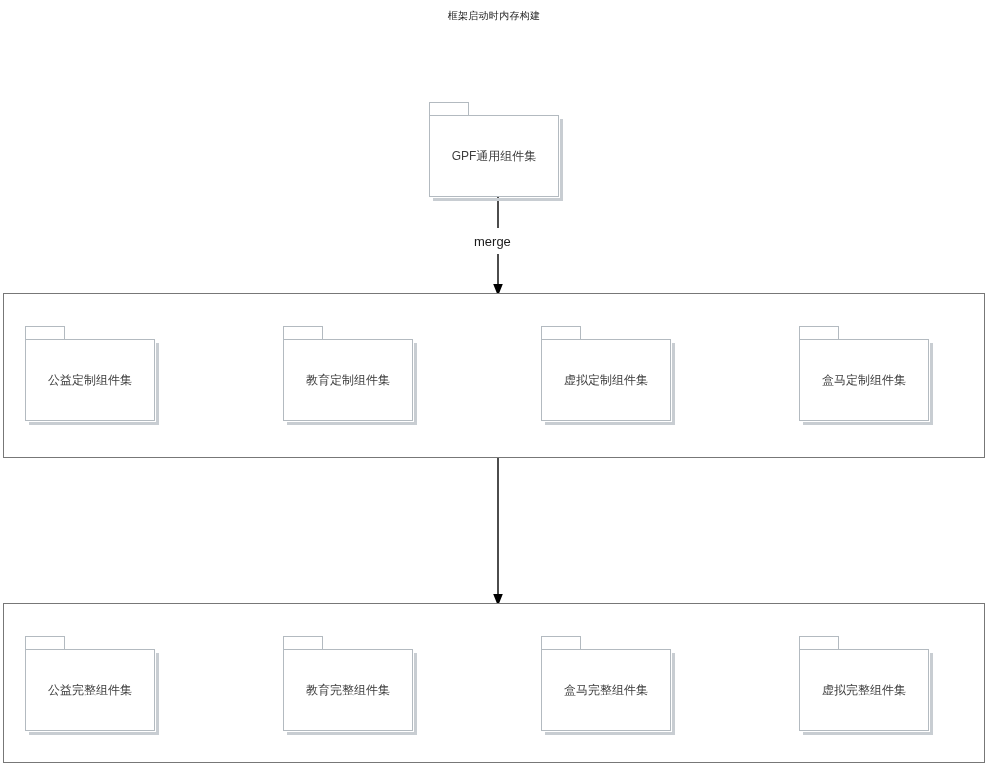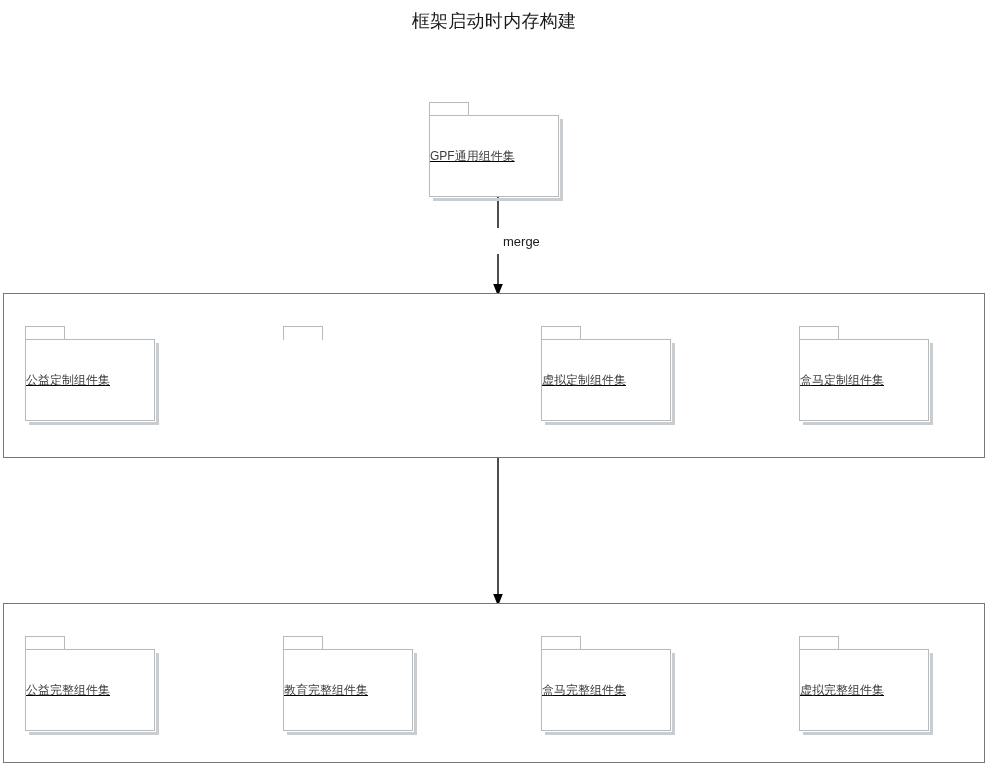--- a/index.html
+++ b/index.html
@@ -23,21 +23,21 @@
     height: 766px;
   }
 
   
   .diagram-title {
     position: absolute;
     left: 0;
     top: 9px;
     width: 988px;
     text-align: center;
-    font-size: 18px;
+    font-size: 10px;
     color: #1a1a1a;
     letter-spacing: 0.3px;
     white-space: nowrap;
   }
 
   
   .group-box {
     position: absolute;
     box-sizing: border-box;
     border: 1px solid #777777;
@@ -65,21 +65,21 @@
     position: absolute;
     left: 0;
     top: 13px;
     width: 130px;
     height: 82px;
     box-sizing: border-box;
     border: 1.5px solid #b3bac0;
     background: #ffffff;
     display: flex;
     align-items: center;
-    text-decoration: underline;
+    justify-content: center;
   }
   .folder-body::after {
     
     content: "";
     position: absolute;
     left: 3px;
     top: 82px;
     width: 130px;
     height: 3px;
     background: #c8cdd2;
@@ -139,40 +139,43 @@
   <svg class="edge-svg" viewBox="0 0 988 766" width="988" height="766">
 
     <line class="edge-line" x1="498" y1="188" x2="498" y2="228"></line>
     <line class="edge-line" x1="498" y1="254" x2="498" y2="288"></line>
     <polygon class="edge-head" points="498,296 493.2,284 502.8,284"></polygon>
 
     <line class="edge-line" x1="498" y1="458" x2="498" y2="598"></line>
     <polygon class="edge-head" points="498,606 493.2,594 502.8,594"></polygon>
   </svg>
 
-  <div class="edge-label" style="left:469px; top:233px;margin-left:29px;">merge</div>
+  <div class="edge-label" style="left:469px; top:233px;">merge</div>
 
   <div class="folder" style="left:429px; top:102px;">
     <div class="folder-tab"></div>
     <div class="folder-body">
       <span class="folder-label">GPF通用组件集</span>
     </div>
   </div>
 
   <div class="group-box" style="left:3px; top:293px; width:982px; height:165px;"></div>
 
   <div class="folder" style="left:25px; top:326px;padding-left:36px;">
     <div class="folder-tab"></div>
     <div class="folder-body">
       <span class="folder-label">公益定制组件集</span>
     </div>
   </div>
 
   <div class="folder" style="left:283px; top:326px;">
     <div class="folder-tab"></div>
+    <div class="folder-body">
+      <span class="folder-label">教育定制组件集</span>
+    </div>
   </div>
 
   <div class="folder" style="left:799px; top:326px;">
     <div class="folder-tab"></div>
     <div class="folder-body">
       <span class="folder-label">盒马定制组件集</span>
     </div>
   </div>
 
   <div class="folder" style="left:541px; top:326px;">

